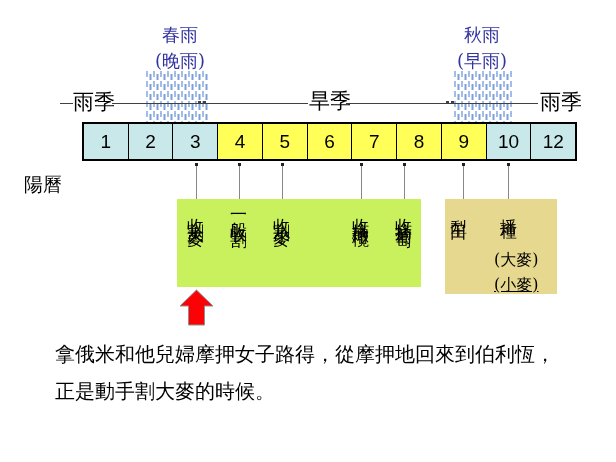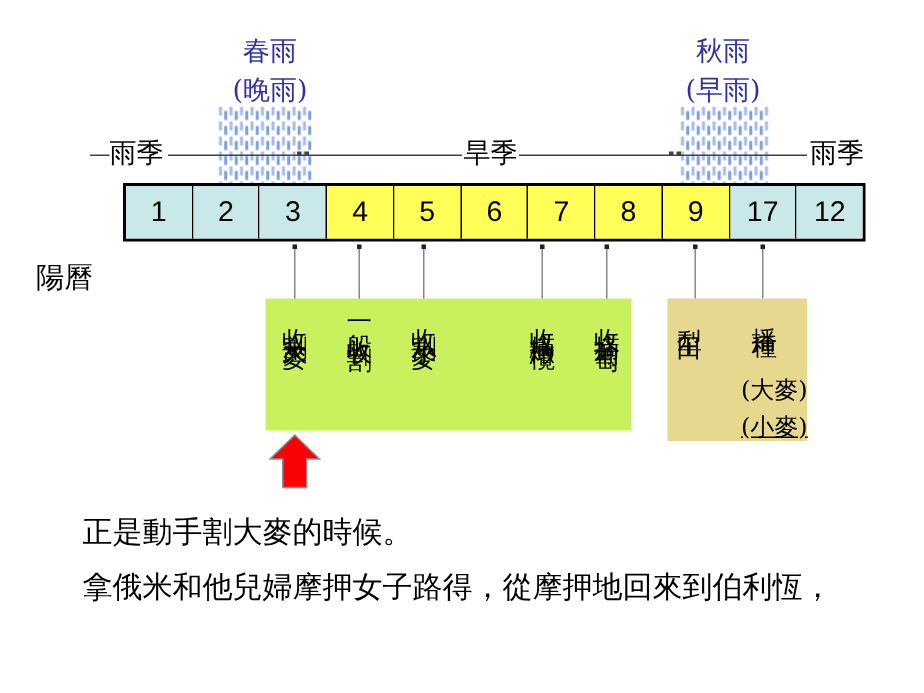--- a/index.html
+++ b/index.html
@@ -8,37 +8,37 @@
     font-family:"DejaVu Serif","Liberation Serif",serif;color:#000;overflow:hidden;
   }
   
   .rain-label{position:absolute;width:100px;text-align:center;color:var(--blue-text);
     font-size:18px;line-height:26px;}
   .rain-label .t2{font-size:18px;}
   
   .rain{position:absolute;}
   
   .seg{position:absolute;height:1px;background:var(--line);top:103px;}
-  .season-label{position:absolute;top:93px;font-size:18px;line-height:19px;color:#000;white-space:nowrap;}
+  .season-label{position:absolute;top:93px;font-size:21px;line-height:19px;color:#000;white-space:nowrap;}
   .marker{position:absolute;width:3px;height:3px;background:var(--line);top:101px;}
   
   .cal-row-label{position:absolute;left:24px;top:131px;font-size:19px;margin-top:41px;}
   .month-table{position:absolute;left:82px;top:122px;width:495px;height:39px;
     border:2.5px solid var(--border);box-sizing:border-box;display:flex;}
   .month-cell{flex:1 1 0;border-right:1.5px solid var(--border);display:flex;align-items:center;
     justify-content:center;font-size:19px;font-family:"Liberation Sans","DejaVu Sans",sans-serif;}
   .month-cell:last-child{border-right:none;}
   .wet{background:var(--wet-cell);}
   .dry{background:var(--dry-cell);}
   
   .connector{position:absolute;width:1px;background:var(--connector);top:163px;}
   .connector::before{content:"";position:absolute;left:-1px;top:0;width:3px;height:3px;background:#222;}
   
   .harvest-box{position:absolute;left:177px;top:199px;width:244px;height:88px;background:var(--harvest-box);}
-  .sowing-box{position:absolute;left:445px;top:199px;width:93px;height:95px;background:var(--sowing-box);}
+  .sowing-box{position:absolute;left:445px;top:199px;width:112px;height:95px;background:var(--sowing-box);}
   .vcol{position:absolute;top:6px;writing-mode:vertical-rl;text-orientation:upright;
     font-size:17px;letter-spacing:4px;line-height:20px;white-space:nowrap;}
   .sowing-box .vcol{letter-spacing:6px;}
   .note{position:absolute;font-size:16px;white-space:nowrap;}
   
   .barley-arrow{position:absolute;left:179px;top:289px;}
   
   .caption{position:absolute;left:55px;top:336px;width:540px;font-size:20px;line-height:37px;color:#000;}
 </style>
 </head>
@@ -72,40 +72,40 @@
         <rect x="1" y="0" width="2" height="6" style="fill:var(--rain-light)"></rect>
         <rect x="4.5" y="3" width="2" height="6" style="fill:var(--rain-dark)"></rect>
       </pattern>
     </defs>
     <rect width="60" height="51" fill="url(#rainR)"></rect>
   </svg>
 
   <div class="seg" style="left:60px;width:13px;"></div>
   <div class="season-label" style="left:73px;">雨季</div>
   <div class="seg" style="left:112px;width:196px;"></div>
-  <div class="season-label" style="left:309px;">旱季</div>
+  <div class="season-label" style="left:309px;font-family:Liberation Mono, monospace;">旱季</div>
   <div class="seg" style="left:346px;width:192px;"></div>
   <div class="season-label" style="left:540px;">雨季</div>
   <div class="marker" style="left:198px;"></div>
   <div class="marker" style="left:203px;"></div>
   <div class="marker" style="left:446px;"></div>
   <div class="marker" style="left:451px;"></div>
 
   <div class="cal-row-label">陽曆</div>
   <div class="month-table">
     <div class="month-cell wet">1</div>
     <div class="month-cell wet">2</div>
     <div class="month-cell wet">3</div>
     <div class="month-cell dry">4</div>
     <div class="month-cell dry">5</div>
     <div class="month-cell dry">6</div>
     <div class="month-cell dry">7</div>
     <div class="month-cell dry">8</div>
     <div class="month-cell dry">9</div>
-    <div class="month-cell wet">17</div>
+    <div class="month-cell wet">10</div>
     <div class="month-cell wet">12</div>
   </div>
 
   <div class="connector" style="left:196px;height:37px;"></div>
   <div class="connector" style="left:239px;height:37px;"></div>
   <div class="connector" style="left:282px;height:37px;"></div>
   <div class="connector" style="left:361px;height:37px;"></div>
   <div class="connector" style="left:404px;height:37px;"></div>
   <div class="connector" style="left:463px;height:36px;"></div>
   <div class="connector" style="left:508px;height:36px;"></div>
@@ -123,17 +123,17 @@
     <div class="vcol" style="left:54px;">播種</div>
     <div class="note" style="left:49px;top:51px;">(大麥)</div>
     <div class="note" style="left:49px;top:76px;text-decoration:underline;">(小麥)</div>
   </div>
 
   <svg class="barley-arrow" width="35" height="37" viewBox="0 0 35 37">
     <polygon points="17.5,1 34,17 25.5,17 25.5,36 9.5,36 9.5,17 1,17" style="fill:var(--arrow-red)" stroke="#909090" stroke-width="1"></polygon>
   </svg>
 
   <div class="caption">
+    <div>拿俄米和他兒婦摩押女子路得，從摩押地回來到伯利恆，</div>
     <div>正是動手割大麥的時候。</div>
-    <div>拿俄米和他兒婦摩押女子路得，從摩押地回來到伯利恆，</div>
   </div>
 
 </div>
 
 </body></html>

